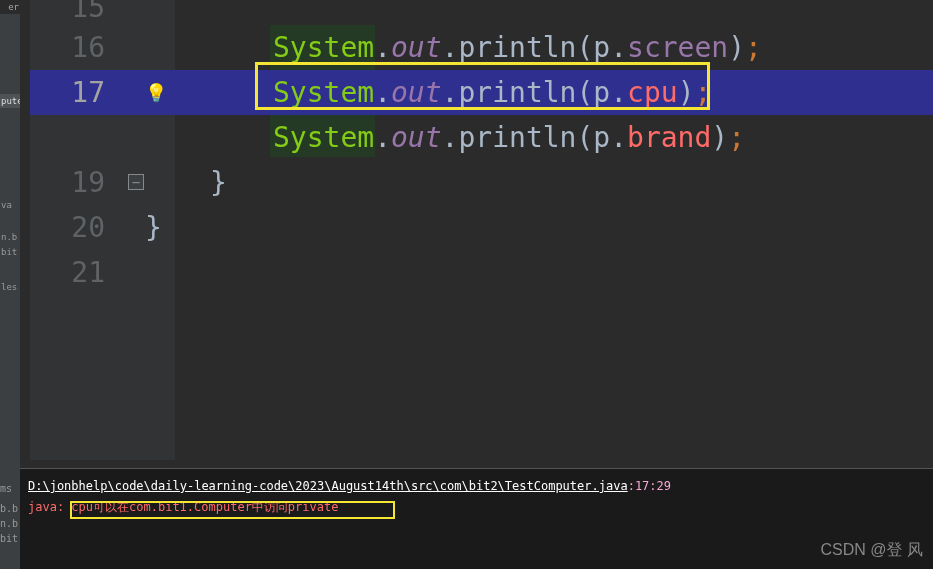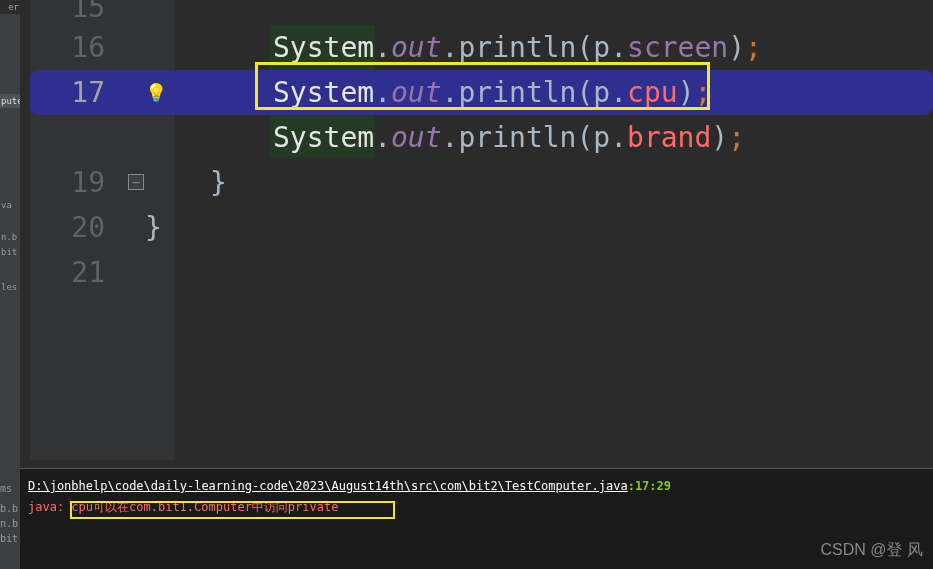--- a/index.html
+++ b/index.html
@@ -64,39 +64,38 @@
 .code-text {
   position: absolute;
   left: 150px;
   font-size: 28px;
   font-family: monospace;
   color: #a9b7c6;
   white-space: pre;
 }
 .current-line {
   background: #2f2f8f;
-  border-radius: 8px;
 }
 .current-line .lineno { color: #a4a3a3; }
 .bulb {
   position: absolute;
   left: 115px;
   font-size: 18px;
 }
 .fold-handle {
   position: absolute;
   left: 98px;
   width: 16px; height: 16px;
   border: 1px solid #888;
   background: #3c3f41;
   display: flex; align-items: center; justify-content: center;
   color: #888;
   font-size: 14px;
 }
-.t-kw { color: #e5e5e5; margin-top: 28px; }
+.t-kw { color: #84cc16; margin-top: 28px; }
 .t-out { color: #9876aa; font-style: italic; }
 .t-method { color: #a9b7c6; }
 .t-field { color: #9876aa; }
 .t-err { color: #ff6b68; }
 .t-semi { color: #cc7832; }
 .hl-green {
   position: absolute;
   background: #214421;
   opacity: 0.6;
 }
@@ -116,21 +115,21 @@
   width: 913px; height: 101px;
   background: #1a1a1a;
   border-top: 1px solid #555;
   font-family: monospace;
   font-size: 12px;
 }
 .console .link {
   color: #ffffff;
   text-decoration: underline;
 }
-.console .loc { color: #84cc16; font-weight: bold; }
+.console .loc { color: #f9a8d4; }
 .console .err-prefix { color: #ff6b68; }
 .console .err-msg { color: #ff6b68; }
 .left-console-strip {
   position: absolute;
   left: 0; top: 468px;
   width: 20px; height: 101px;
   background: #3c3f41;
   font-size: 10px;
   color: #999;
 }

